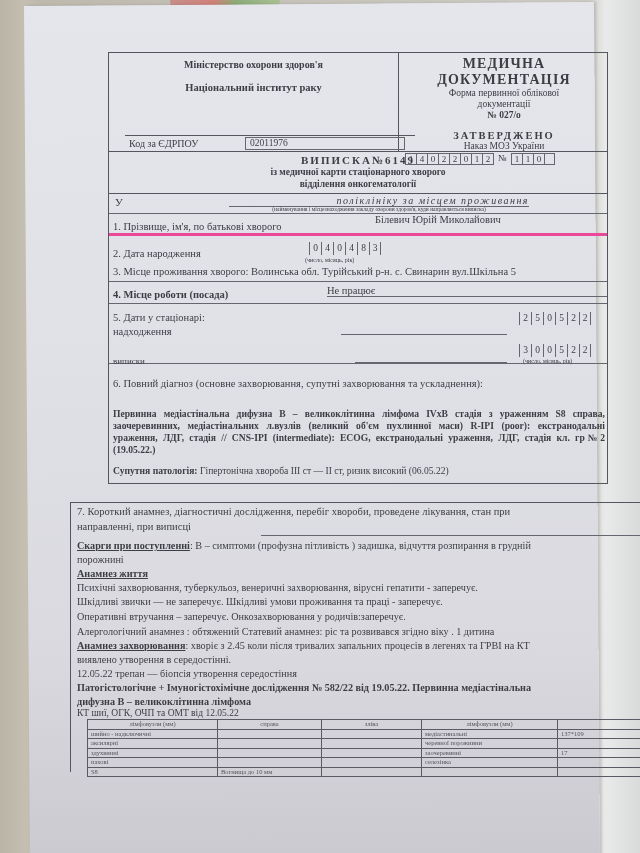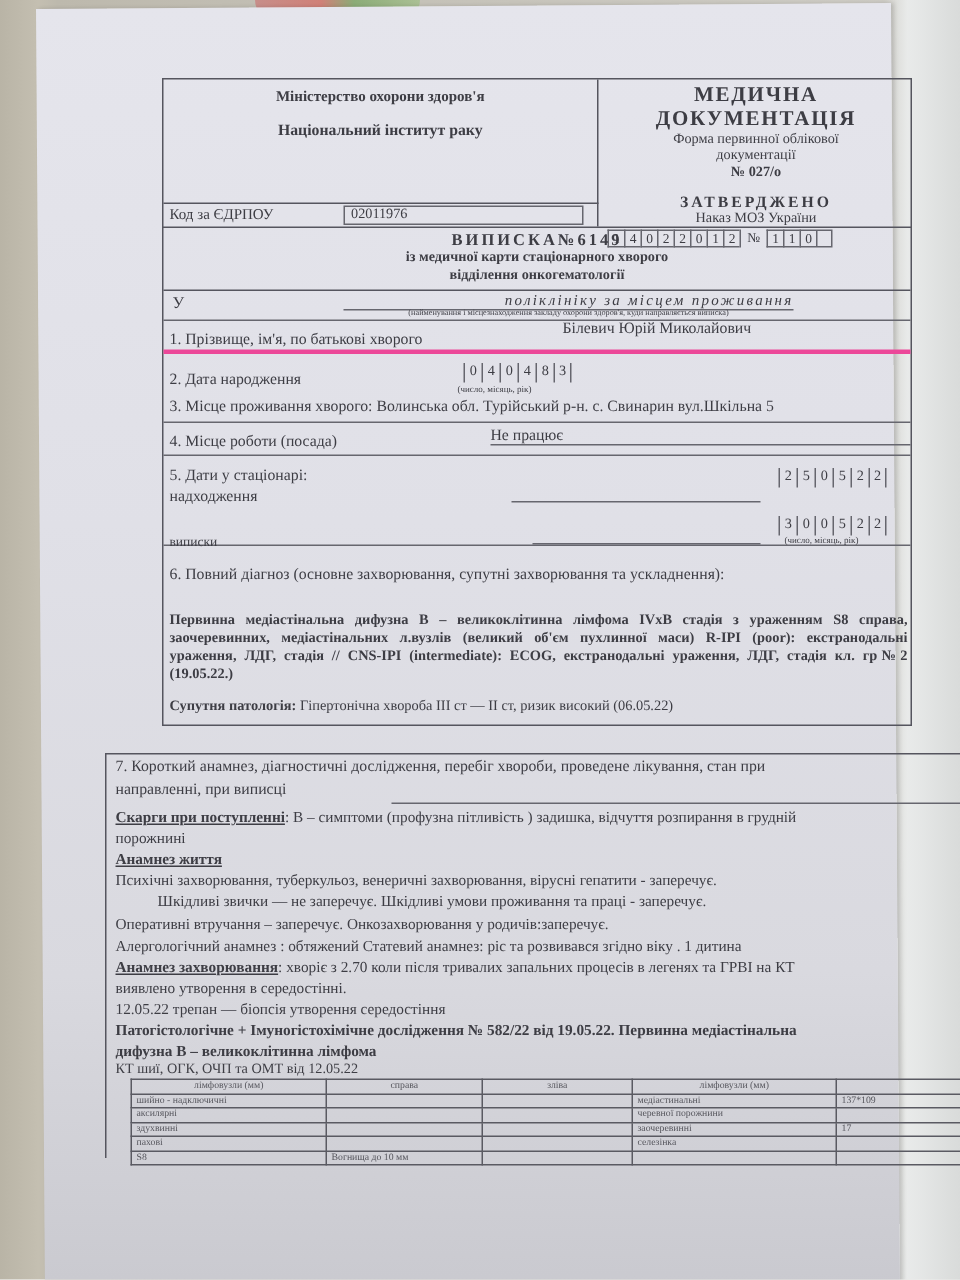--- a/index.html
+++ b/index.html
@@ -33,21 +33,21 @@
     }
     .hdr-left {
       position: absolute; left: 0; top: 0; width: 290px; height: 100%;
       border-right: 1.5px solid #55555e;
       text-align: center; font-size: 10px;
     }
     .hdr-left .l1 { font-weight: bold; margin-top: 6px; }
     .hdr-left .l2 { font-weight: bold; margin-top: 12px; font-size: 10.5px; }
     .hdr-left .l3 { margin-top: 10px; }
     .edr {
-      position: absolute; left: 0; bottom: 0; width: 290px; height: 16px;
+      position: absolute; left: 16px; bottom: 0; width: 290px; height: 16px;
       border-top: 1.5px solid #55555e; font-size: 10px; text-align: left;
     }
     .edr .lbl { position: absolute; left: 4px; top: 2px; }
     .edr .val {
       position: absolute; left: 120px; top: 1px; width: 160px; height: 13px;
       border: 1px solid #66666e; padding-left: 4px; font-size: 9.5px;
     }
     .hdr-right {
       position: absolute; left: 292px; top: 0; width: 206px; height: 100%;
       text-align: center; font-size: 9.5px;
@@ -83,21 +83,21 @@
     .r1 { height: 22px; border-bottom: 3px solid #ec4899; }
     .r1 .lbl { position: absolute; left: 4px; top: 7px; }
     .r1 .val { position: absolute; left: 266px; top: 0px; font-size: 10.5px; }
     .r2 { height: 26px; }
     .r2 .lbl { position: absolute; left: 4px; top: 12px; }
     .r2 .dg { position: absolute; left: 200px; top: 6px; }
     .r2 .note { position: absolute; left: 196px; top: 21px; font-size: 6px; }
     .r3 { height: 20px; border-bottom: 1px solid #66666e; }
     .r3 .lbl { position: absolute; left: 4px; top: 4px; }
     .r4 { height: 22px; border-bottom: 1px solid #66666e; }
-    .r4 .lbl { position: absolute; left: 4px; top: 7px; }
+    .r4 .lbl { position: absolute; left: 4px; top: 7px; font-weight: bold; }
     .r4 .val { position: absolute; left: 218px; top: 3px; width: 280px; border-bottom: 1px solid #66666e; }
     .r5 { height: 60px; border-bottom: 1px solid #66666e; }
     .r5 .lbl1 { position: absolute; left: 4px; top: 8px; }
     .r5 .lbl2 { position: absolute; left: 4px; top: 22px; }
     .r5 .line1 { position: absolute; left: 232px; top: 30px; width: 166px; border-bottom: 1px solid #66666e; }
     .r5 .dg1 { position: absolute; left: 410px; top: 8px; }
     .r5 .lbl3 { position: absolute; left: 4px; top: 52px; font-size: 9px; }
     .r5 .line2 { position: absolute; left: 246px; top: 58px; width: 152px; border-bottom: 1px solid #66666e; }
     .r5 .dg2 { position: absolute; left: 410px; top: 40px; }
     .r5 .note { position: absolute; left: 414px; top: 54px; font-size: 6px; }
@@ -260,26 +260,26 @@
   <div class="p title2">направленні, при виписці</div>
   <div class="title-line"></div>
 
   <div class="p" style="top:37px;">
     <span class="bu">Скарги  при поступленні</span><span>:  В – симптоми (профузна пітливість ) задишка, відчуття розпирання в грудній</span>
   </div>
   <div class="p" style="top:51px;">порожнині</div>
 
   <div class="p bu" style="top:65px;">Анамнез життя</div>
   <div class="p" style="top:79px;">Психічні захворювання, туберкульоз, венеричні захворювання, вірусні гепатити -  заперечує.</div>
-  <div class="p" style="top:93px;margin-left:28px;">Шкідливі звички — не заперечує. Шкідливі умови проживання та праці - заперечує.</div>
+  <div class="p" style="top:93px;">Шкідливі звички — не заперечує. Шкідливі умови проживання та праці - заперечує.</div>
   <div class="p" style="top:108px;">Оперативні втручання – заперечує. Онкозахворювання у родичів:заперечує.</div>
   <div class="p" style="top:123px;">Алергологічний анамнез : обтяжений Статевий анамнез: ріс та розвивався згідно віку . 1 дитина</div>
 
   <div class="p" style="top:137px;">
-    <span class="bu">Анамнез захворювання</span><span>: хворіє з    2.70    коли після тривалих запальних процесів в легенях та ГРВІ на КТ</span>
+    <span class="bu">Анамнез захворювання</span><span>: хворіє з    2.45    коли після тривалих запальних процесів в легенях та ГРВІ на КТ</span>
   </div>
   <div class="p" style="top:151px;">виявлено утворення в середостінні.</div>
   <div class="p" style="top:165px;">12.05.22 трепан — біопсія утворення середостіння</div>
   <div class="p b" style="top:179px;">Патогістологічне + Імуногістохімічне дослідження №  582/22 від  19.05.22. Первинна медіастінальна</div>
   <div class="p b" style="top:193px;">дифузна В – великоклітинна лімфома</div>
   <div class="p" style="top:205px; font-size:9.5px;">КТ шиї, ОГК, ОЧП та ОМТ від 12.05.22</div>
 
   <table class="ln" style="top:216px;">
     <tbody>
         <tr>

